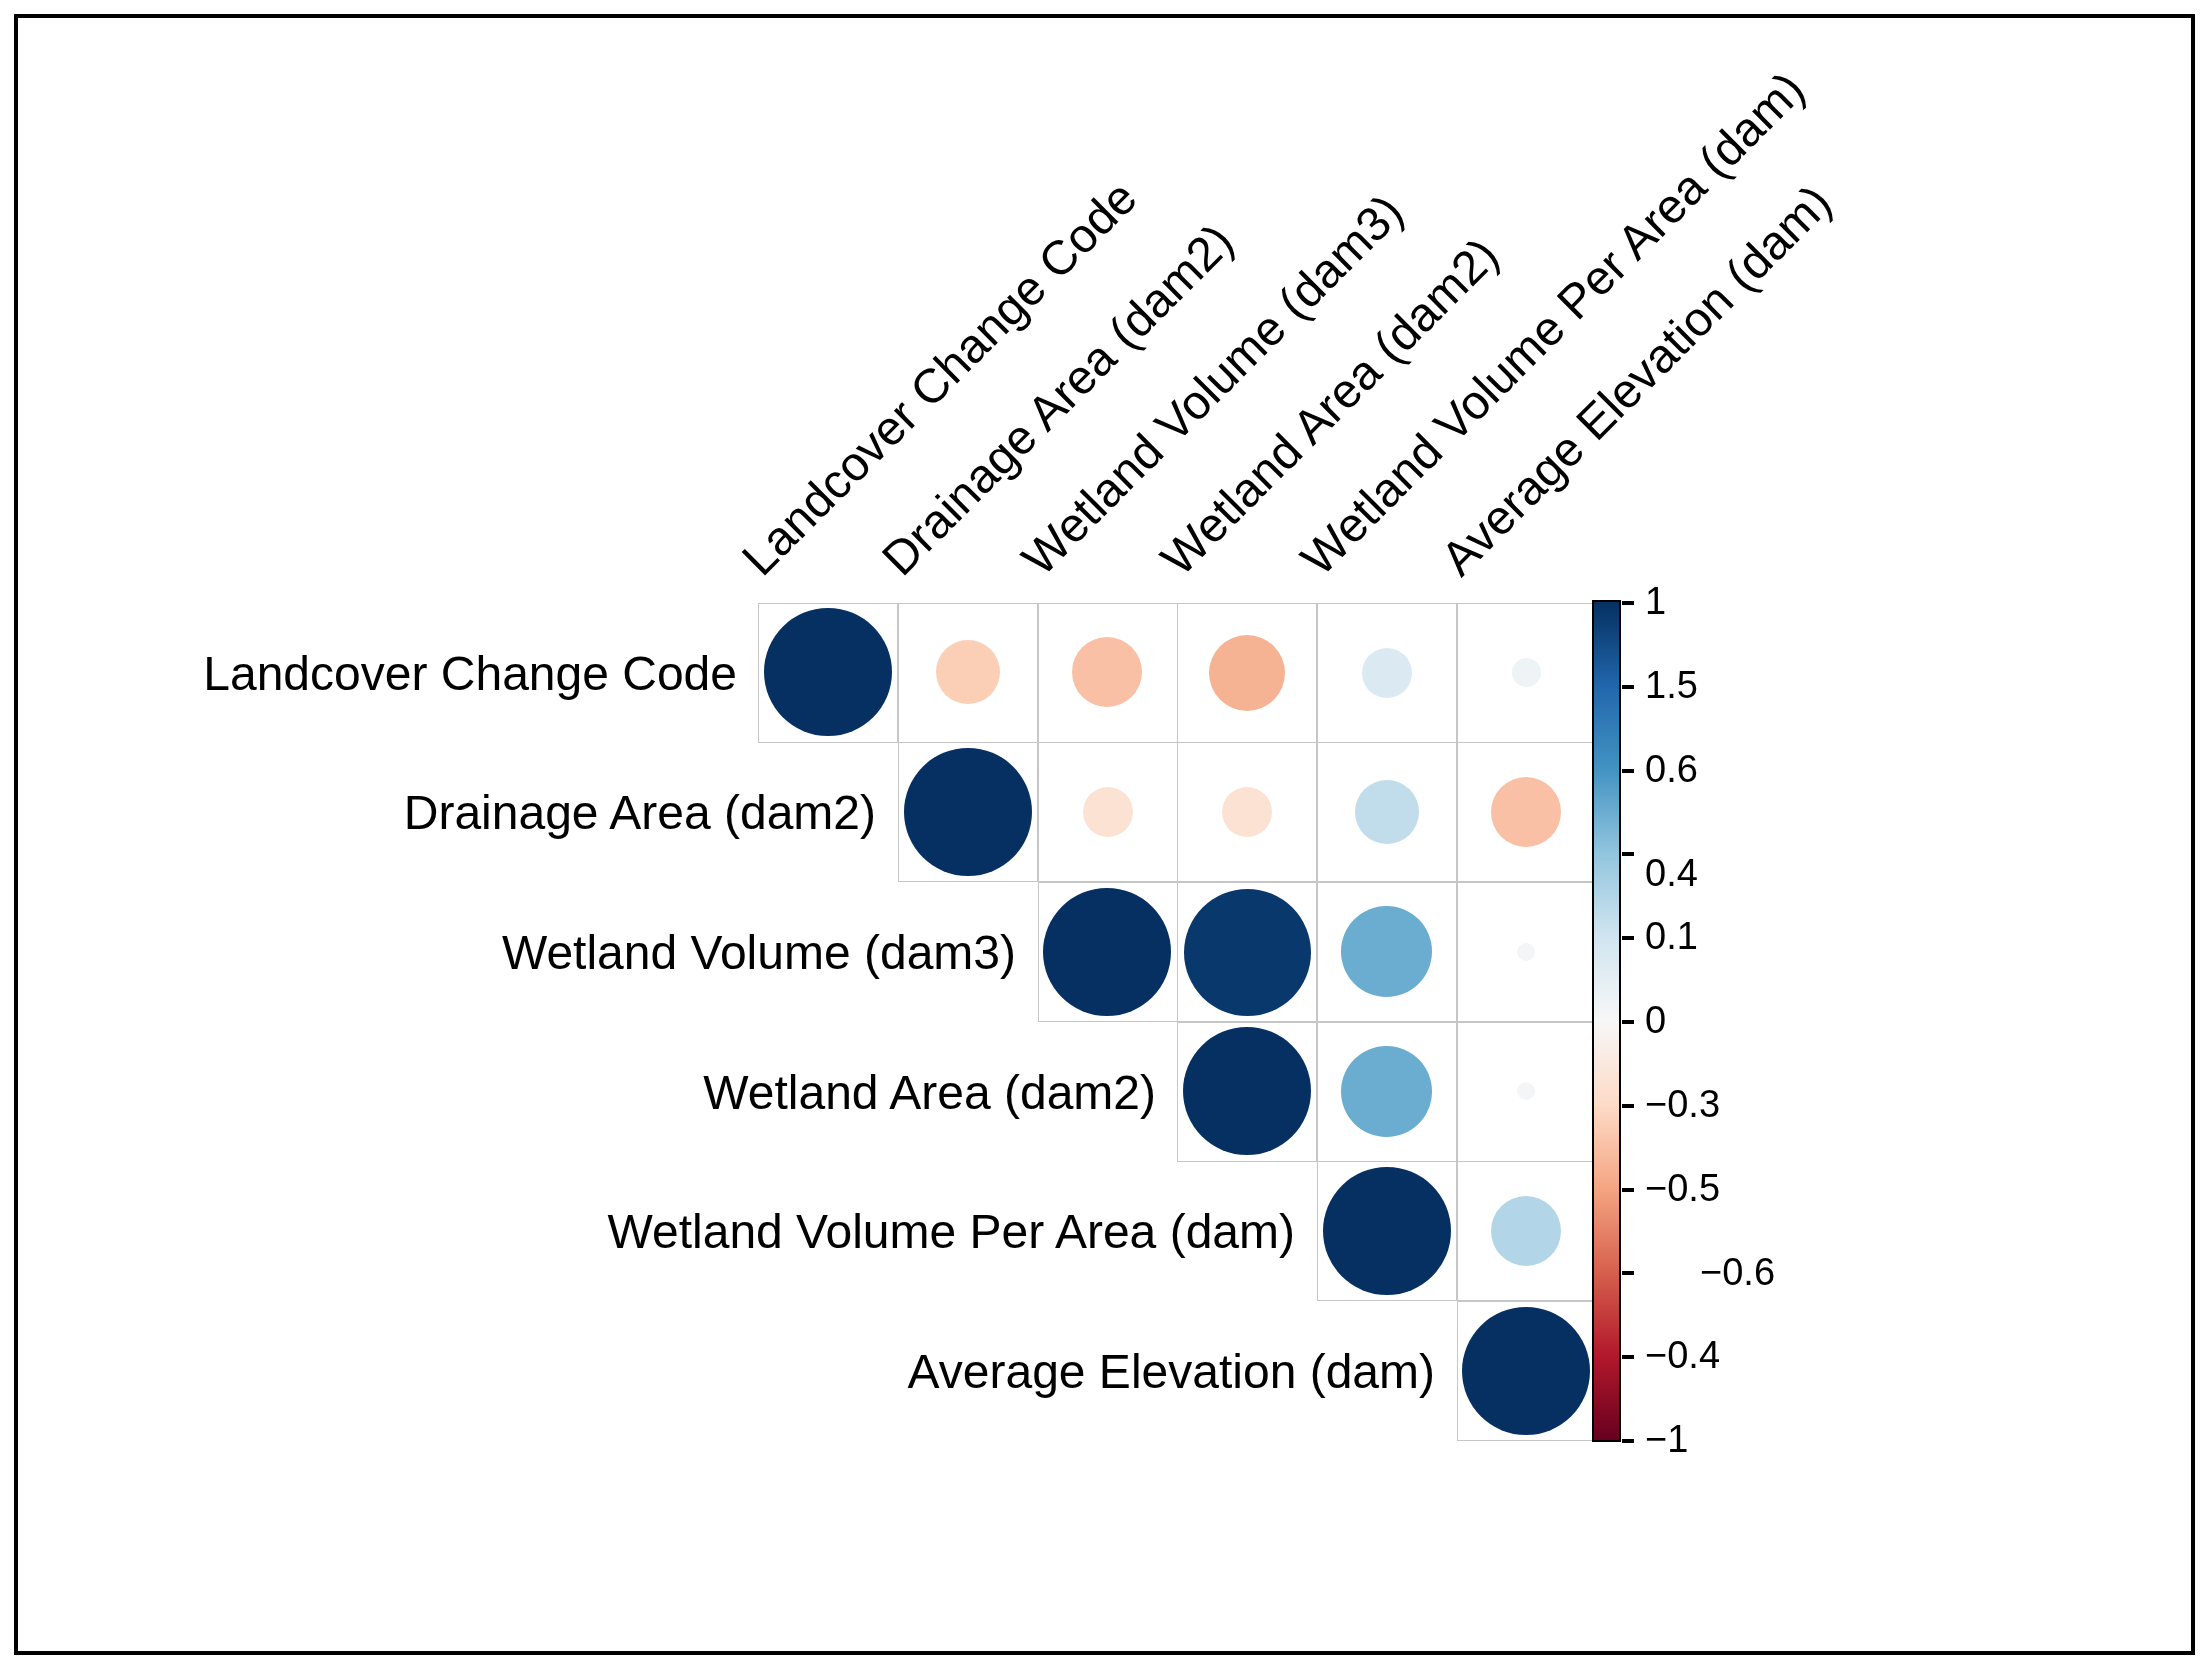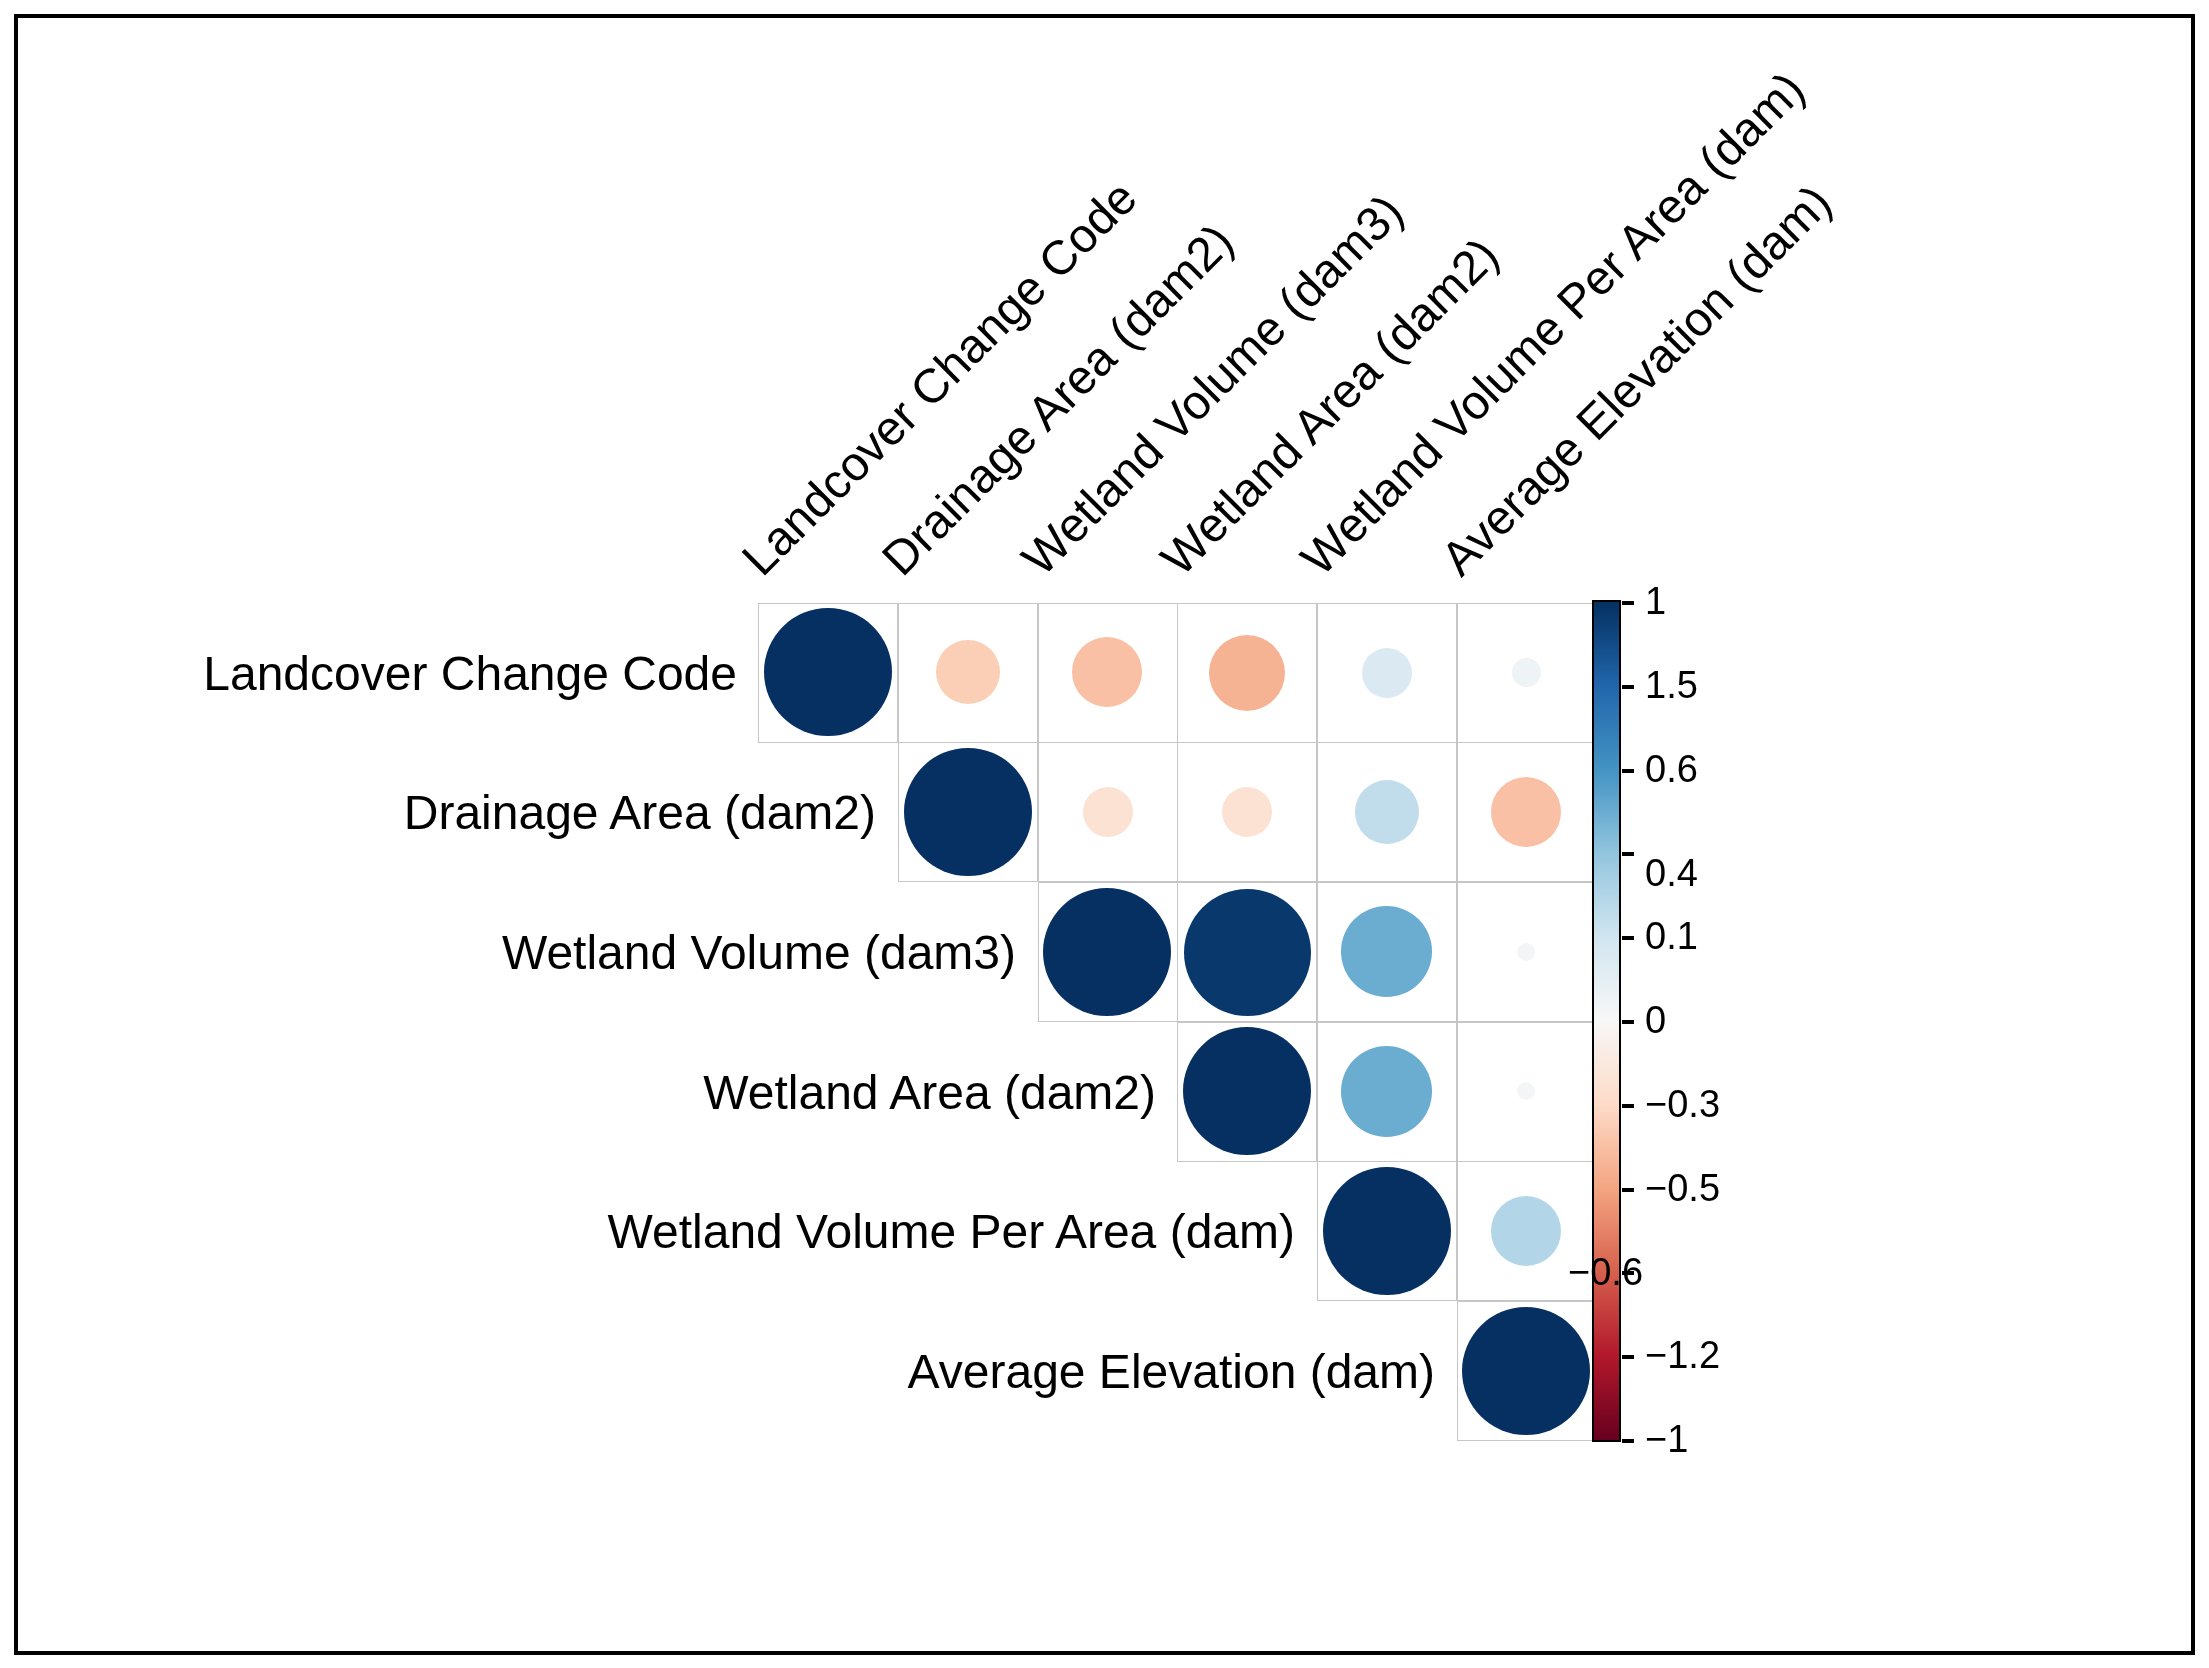--- a/index.html
+++ b/index.html
@@ -143,20 +143,20 @@
       <div class="colorbar-tick-label" style="left: 1645px; top: 832px; margin-top: 20px;">0.4</div>
       <div class="colorbar-tick" style="left: 1622px; top: 936px; width: 12px; height: 3.5px;"></div>
       <div class="colorbar-tick-label" style="left: 1645px; top: 915px;">0.1</div>
       <div class="colorbar-tick" style="left: 1622px; top: 1020px; width: 12px; height: 3.5px;"></div>
       <div class="colorbar-tick-label" style="left: 1645px; top: 999px;">0</div>
       <div class="colorbar-tick" style="left: 1622px; top: 1104px; width: 12px; height: 3.5px;"></div>
       <div class="colorbar-tick-label" style="left: 1645px; top: 1083px;">−0.3</div>
       <div class="colorbar-tick" style="left: 1622px; top: 1188px; width: 12px; height: 3.5px;"></div>
       <div class="colorbar-tick-label" style="left: 1645px; top: 1167px;">−0.5</div>
       <div class="colorbar-tick" style="left: 1622px; top: 1271px; width: 12px; height: 3.5px;"></div>
-      <div class="colorbar-tick-label" style="left: 1568px; top: 1251px; text-align: center;">−0.6</div>
+      <div class="colorbar-tick-label" style="left: 1700px; top: 1251px; text-align: center;">−0.6</div>
       <div class="colorbar-tick" style="left: 1622px; top: 1355px; width: 12px; height: 3.5px;"></div>
-      <div class="colorbar-tick-label" style="left: 1645px; top: 1334px;">−1.2</div>
+      <div class="colorbar-tick-label" style="left: 1645px; top: 1334px;">−0.4</div>
       <div class="colorbar-tick" style="left: 1622px; top: 1439px; width: 12px; height: 3.5px;"></div>
       <div class="colorbar-tick-label" style="left: 1645px; top: 1418px;">−1</div>
     </div>
 </div>
 
 
 </body></html>

